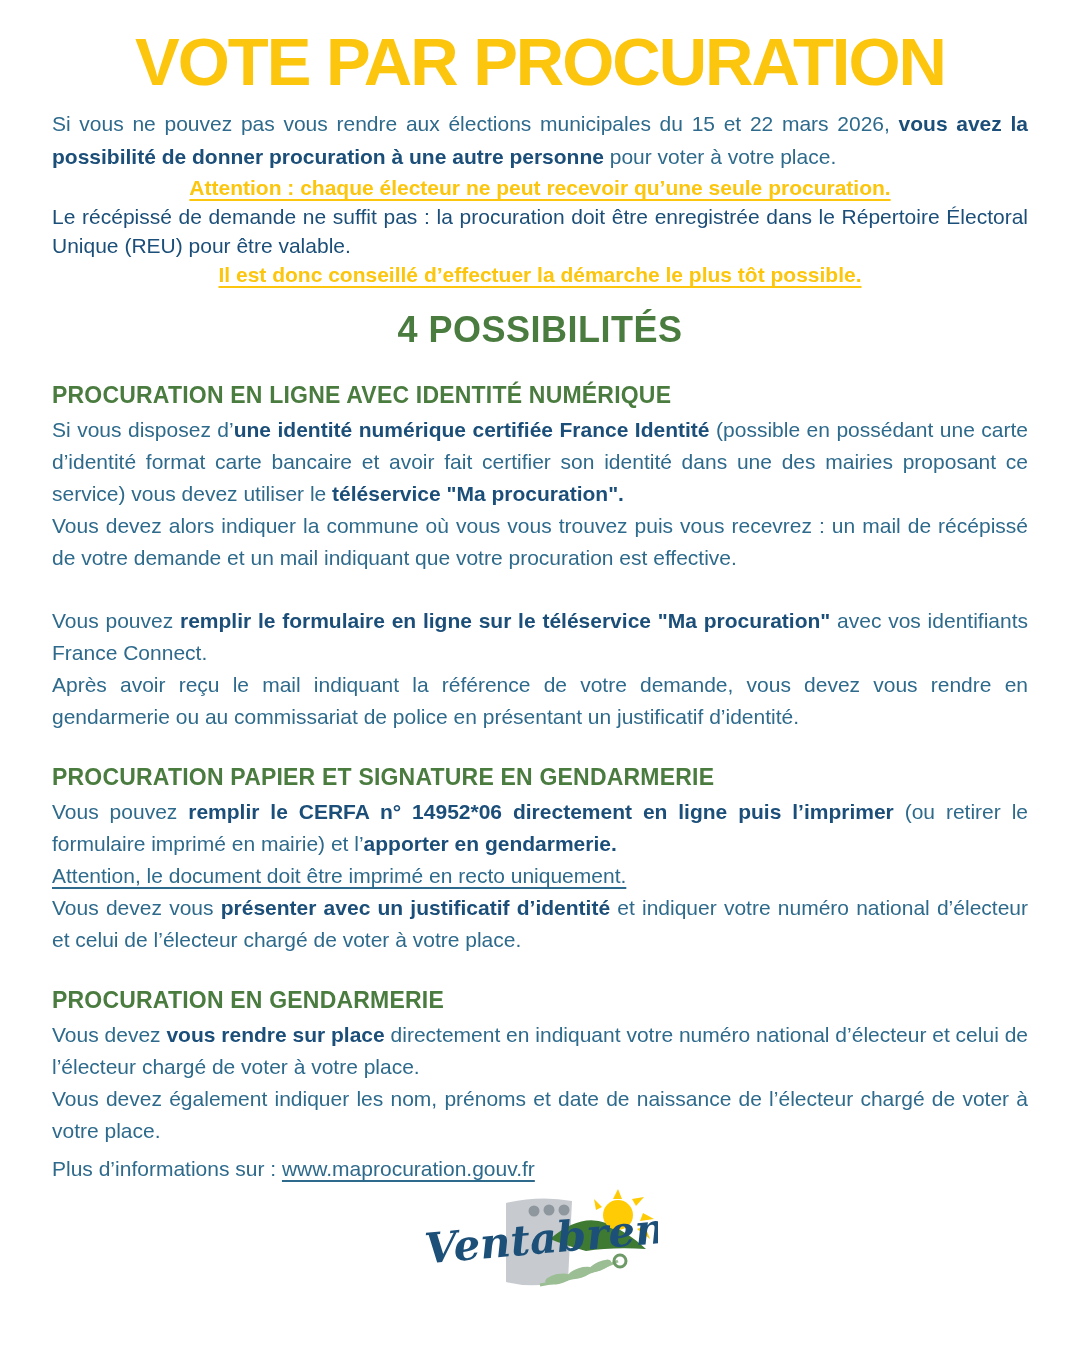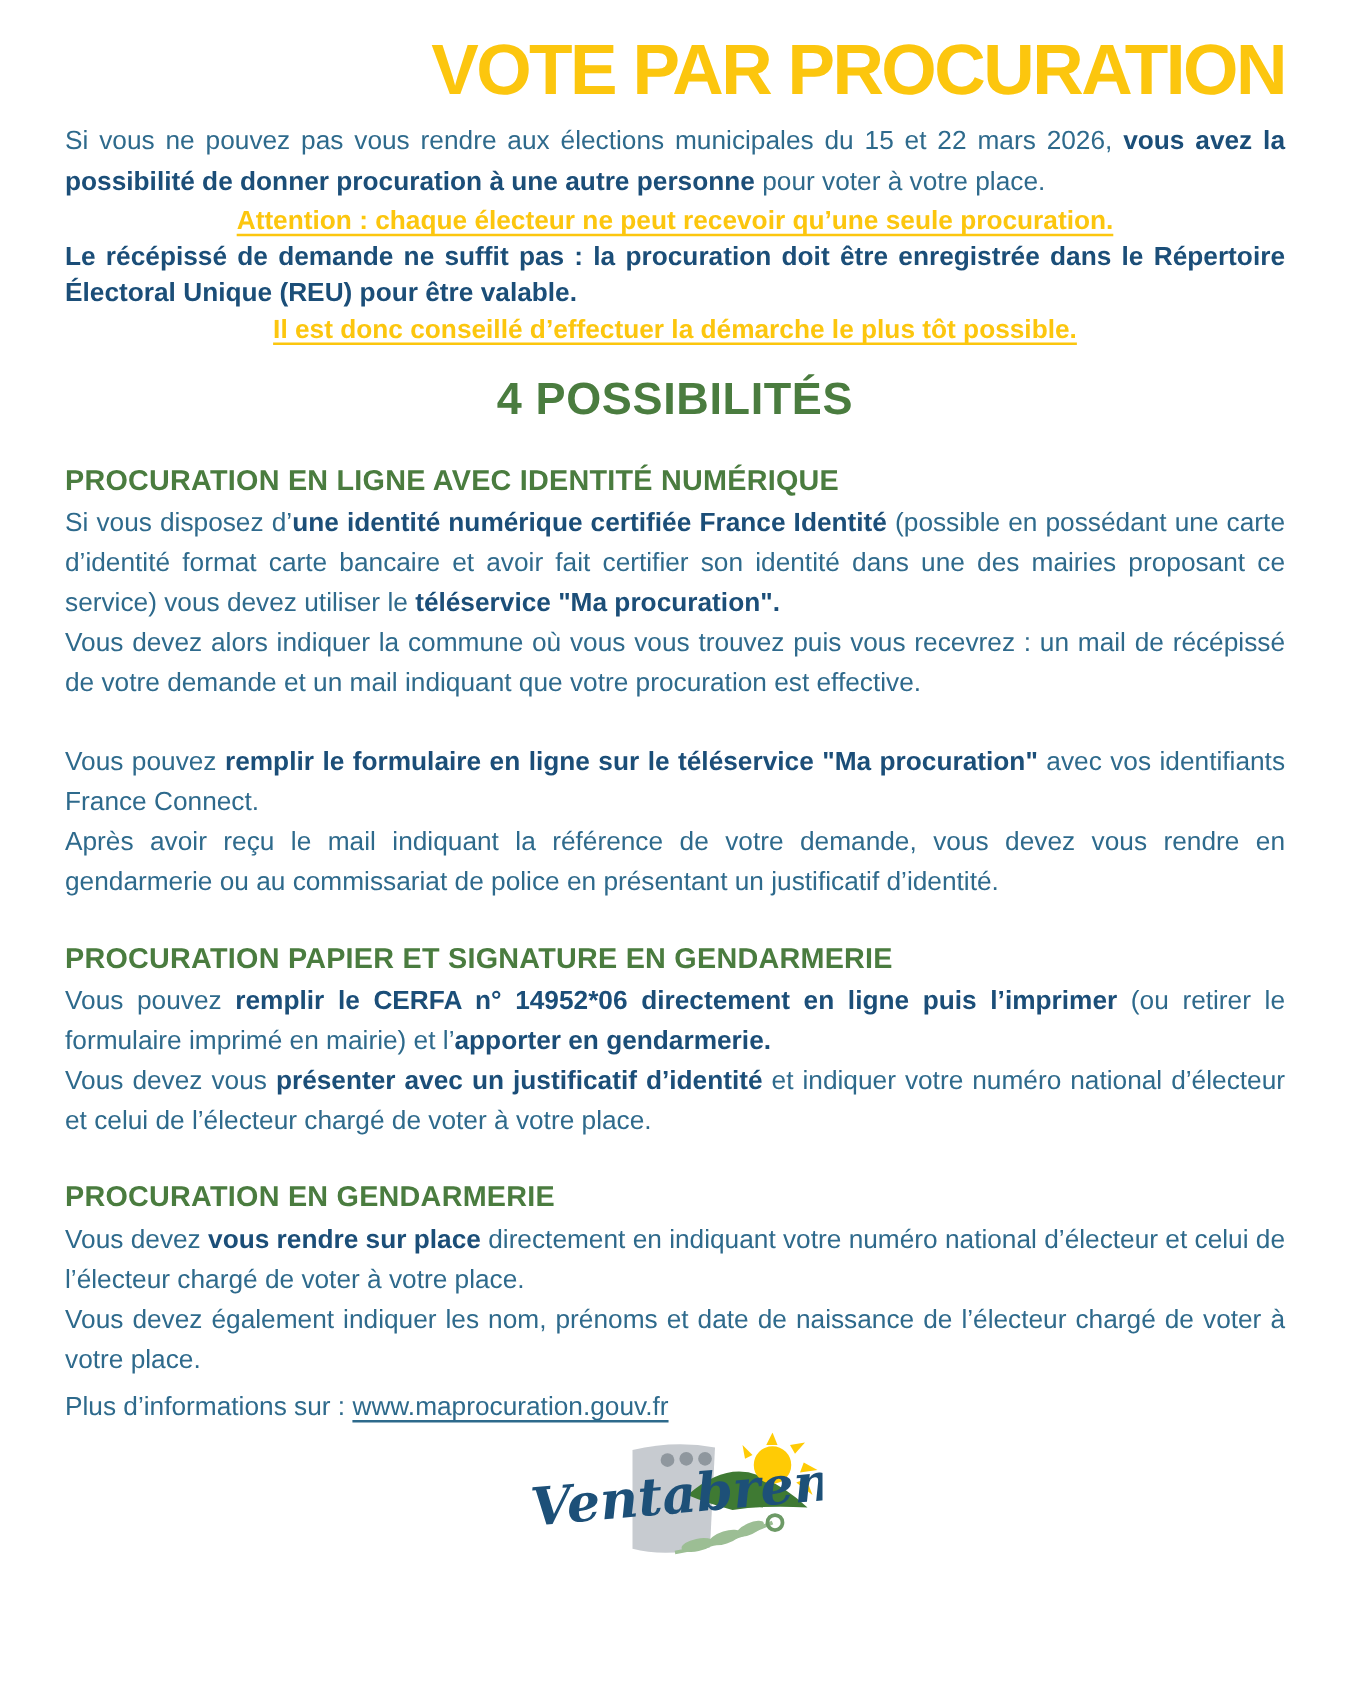--- a/index.html
+++ b/index.html
@@ -16,45 +16,45 @@
   }
   .page{
     box-sizing:border-box;
     width:1080px;height:1350px;
     padding:26px 52px 0 52px;
     background:#fff;
   }
   h1.title{
     margin:0 0 10px 0;
     color:var(--yellow);
-    font-size:57px;
+    font-size:67px;
     font-weight:bold;
     letter-spacing:-2px;
     line-height:1.06;
-    text-align:right;
+    text-align:center;
     white-space:nowrap;
   }
   p{
     margin:0;
     color:var(--blue);
     font-size:21px;
     line-height:33px;
   }
   .justify{text-align:justify;}
   .tight{line-height:29px;}
   .yellow-line{
     color:var(--yellow);
     font-weight:bold;
     text-align:center;
     text-decoration:underline;
     text-underline-offset:4px;
   }
   .dark-bold{
     color:var(--blue-dark);
-    font-weight:bold;
+    font-weight:normal;
   }
   span.b{font-weight:bold;color:var(--blue-dark);}
   span.u{text-decoration:underline;text-underline-offset:4px;}
   h2.poss{
     margin:20px 0 20px 0;
     color:var(--green);
     font-size:36px;
     font-weight:bold;
     text-align:center;
     letter-spacing:0.5px;
@@ -99,20 +99,21 @@
   </section>
 
   <section>
     <p class="justify body-lines"><span>Vous pouvez </span><span class="b">remplir le formulaire en ligne sur le téléservice "Ma procuration"</span><span> avec vos identifiants France Connect.</span></p>
     <p class="justify body-lines"><span>Après avoir reçu le mail indiquant la référence de votre demande, vous devez vous rendre en gendarmerie ou au commissariat de police en présentant un justificatif d’identité.</span></p>
   </section>
 
   <section>
     <h3>PROCURATION PAPIER ET SIGNATURE EN GENDARMERIE</h3>
     <p class="justify body-lines"><span>Vous pouvez </span><span class="b">remplir le CERFA n° 14952*06 directement en ligne puis l’imprimer</span><span> (ou retirer le formulaire imprimé en mairie) et l’</span><span class="b">apporter en gendarmerie.</span></p>
+    <p class="body-lines"><span class="u">Attention, le document doit être imprimé en recto uniquement.</span></p>
     <p class="justify body-lines"><span>Vous devez vous </span><span class="b">présenter avec un justificatif d’identité</span><span> et indiquer votre numéro national d’électeur et celui de l’électeur chargé de voter à votre place.</span></p>
   </section>
 
   <section>
     <h3>PROCURATION EN GENDARMERIE</h3>
     <p class="justify body-lines"><span>Vous devez </span><span class="b">vous rendre sur place</span><span> directement en indiquant votre numéro national d’électeur et celui de l’électeur chargé de voter à votre place.</span></p>
     <p class="justify body-lines"><span>Vous devez également indiquer les nom, prénoms et date de naissance de l’électeur chargé de voter à votre place.</span></p>
   </section>
 
   <p class="body-lines footer-line"><span>Plus d’informations sur : </span><span class="u">www.maprocuration.gouv.fr</span></p>

